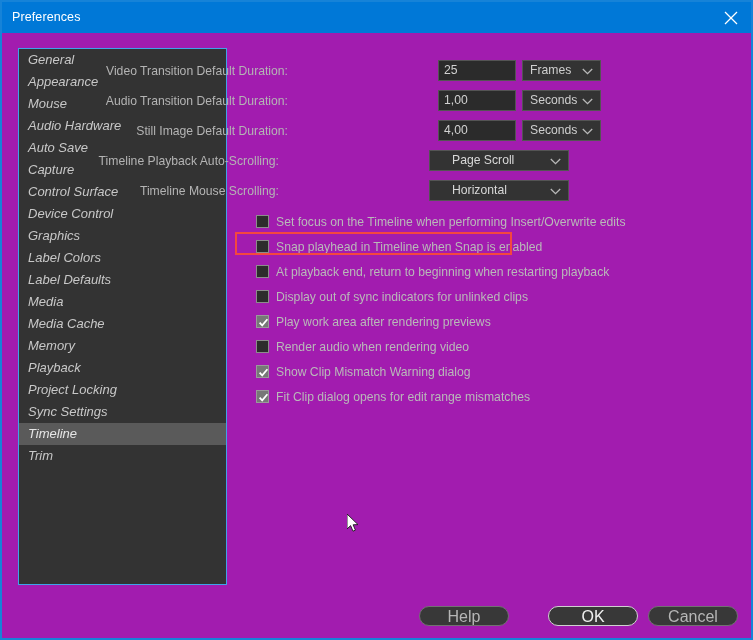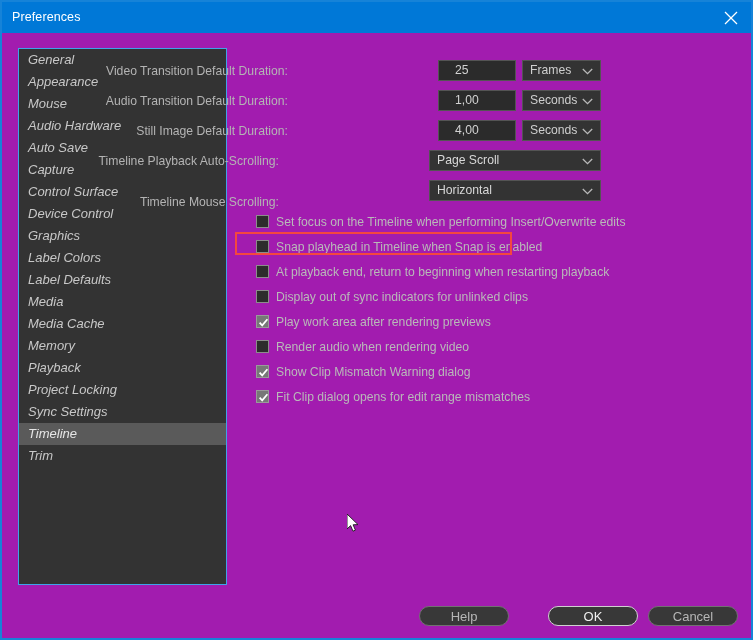--- a/index.html
+++ b/index.html
@@ -109,21 +109,21 @@
     left: 188px;
     top: 0;
     width: 78px;
     height: 21px;
     box-sizing: border-box;
     background: #2b2b2b;
     border: 1px solid #545454;
     color: #d2d2d2;
     font-size: 12.2px;
     line-height: 19px;
-    padding-left: 16px;
+    padding-left: 5px;
     font-family: "Liberation Sans", sans-serif;
     cursor: text;
   }
   .unit-select {
     position: absolute;
     left: 272px;
     top: 0;
     width: 79px;
     height: 21px;
     box-sizing: border-box;
@@ -133,29 +133,29 @@
     font-size: 12.2px;
     line-height: 19px;
     padding-left: 7px;
     white-space: nowrap;
     cursor: default;
   }
   .wide-select {
     position: absolute;
     left: 179px;
     top: 0;
-    width: 172px;
+    width: 140px;
     height: 21px;
     box-sizing: border-box;
     background: #333333;
     border: 1px solid #545454;
     color: #d8d8d8;
     font-size: 12.2px;
     line-height: 19px;
-    padding-left: 7px;
+    padding-left: 22px;
     white-space: nowrap;
     cursor: default;
   }
   .chev {
     position: absolute;
     right: 7px;
     top: 7px;
   }
 
   
@@ -207,21 +207,21 @@
   .footer-btn {
     position: absolute;
     top: 604px;
     height: 20px;
     line-height: 19px;
     box-sizing: border-box;
     border: 1px solid #717171;
     border-radius: 10px;
     background: #383838;
     color: #b6b6b6;
-    font-size: 13px;
+    font-size: 16px;
     text-align: center;
     cursor: default;
   }
   .footer-btn.primary {
     border-color: #d0d0d0;
     color: #f0f0f0;
   }
 
   
   #mouse-cursor {
@@ -292,21 +292,21 @@
               <polyline points="0.8,1 5.5,5.6 10.2,1" fill="none" stroke="#b9b9b9" stroke-width="1.3"></polyline>
             </svg></span></div>
       </div>
       <div class="field-row" style="top: 102px;">
         <div class="field-label" style="right: 323px;">Timeline Playback Auto-Scrolling:</div>
         <div class="wide-select"><span>Page Scroll</span><span><svg width="11" height="7" viewBox="0 0 11 7" class="chev">
               <polyline points="0.8,1 5.5,5.6 10.2,1" fill="none" stroke="#b9b9b9" stroke-width="1.3"></polyline>
             </svg></span></div>
       </div>
       <div class="field-row" style="top: 132px;">
-        <div class="field-label" style="right: 323px; margin-top: 11px;">Timeline Mouse Scrolling:</div>
+        <div class="field-label" style="right: 323px;">Timeline Mouse Scrolling:</div>
         <div class="wide-select"><span>Horizontal</span><span><svg width="11" height="7" viewBox="0 0 11 7" class="chev">
               <polyline points="0.8,1 5.5,5.6 10.2,1" fill="none" stroke="#b9b9b9" stroke-width="1.3"></polyline>
             </svg></span></div>
       </div>
       <div class="cb-row" style="top: 164px;">
         <div class="cb-box"></div>
         <div class="cb-label">Set focus  on the Timeline when performing Insert/Overwrite edits</div>
       </div>
       <div class="cb-row" style="top: 189px;">
         <div class="cb-box"></div>

